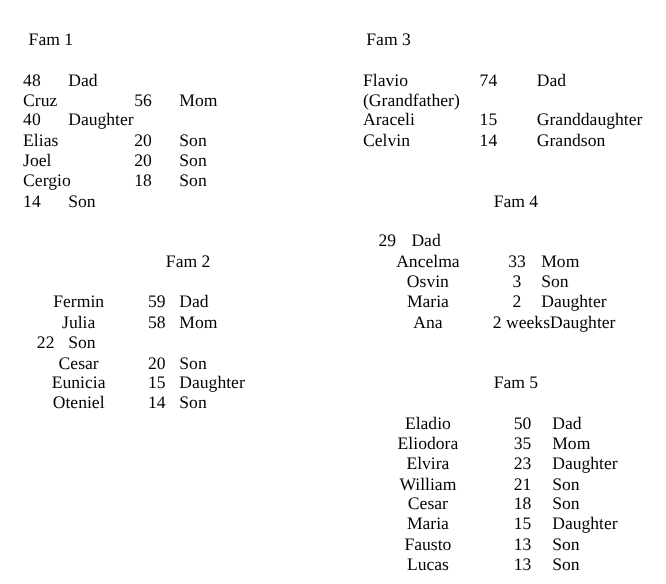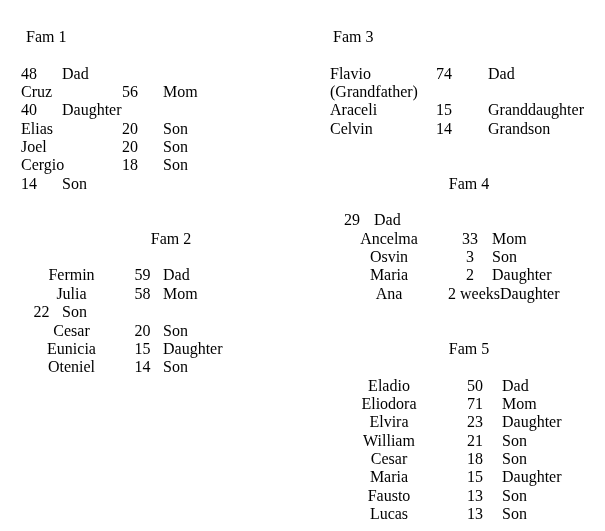--- a/index.html
+++ b/index.html
@@ -207,21 +207,21 @@
     <div class="family-title">Fam 5</div>
     <div class="family-rows">
   <div class="member-row">
     <span class="m-name"><span class="m-name-text">Eladio</span></span>
     <span class="m-age">50</span>
     <span class="m-role">Dad</span>
   </div>
 
   <div class="member-row">
     <span class="m-name"><span class="m-name-text">Eliodora</span></span>
-    <span class="m-age">71</span>
+    <span class="m-age">35</span>
     <span class="m-role">Mom</span>
   </div>
 
   <div class="member-row">
     <span class="m-name"><span class="m-name-text">Elvira</span></span>
     <span class="m-age">23</span>
     <span class="m-role">Daughter</span>
   </div>
 
   <div class="member-row">

